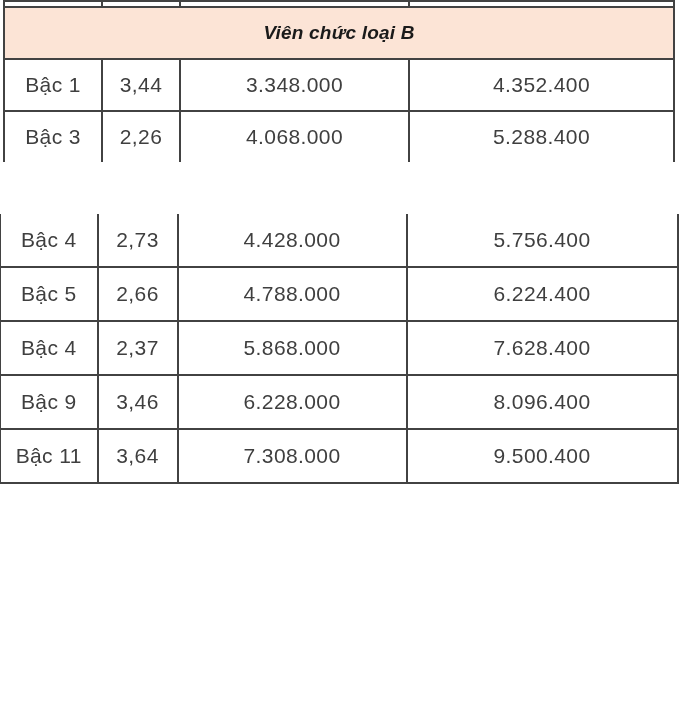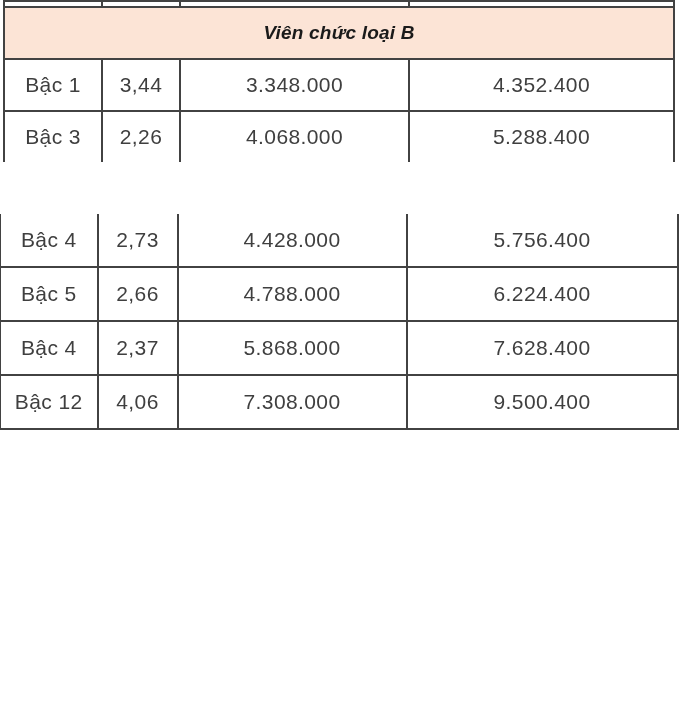--- a/index.html
+++ b/index.html
@@ -107,22 +107,28 @@
         <td>4.788.000</td>
         <td>6.224.400</td>
       </tr>
       <tr class="data-row">
         <td>Bậc 4</td>
         <td>2,37</td>
         <td>5.868.000</td>
         <td>7.628.400</td>
       </tr>
       <tr class="data-row">
-        <td>Bậc 12</td>
-        <td>4,06</td>
+        <td>Bậc 9</td>
+        <td>3,46</td>
+        <td>6.228.000</td>
+        <td>8.096.400</td>
+      </tr>
+      <tr class="data-row">
+        <td>Bậc 11</td>
+        <td>3,64</td>
         <td>7.308.000</td>
         <td>9.500.400</td>
       </tr>
     </tbody>
       </table>
   </div>
 
 </div>
 
 </body></html>

